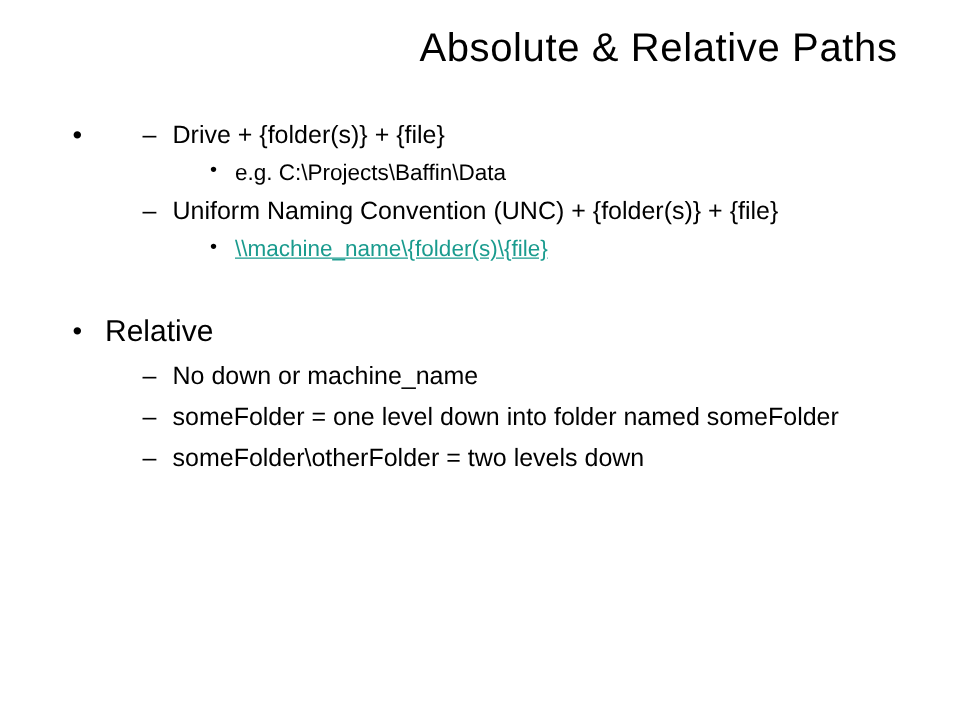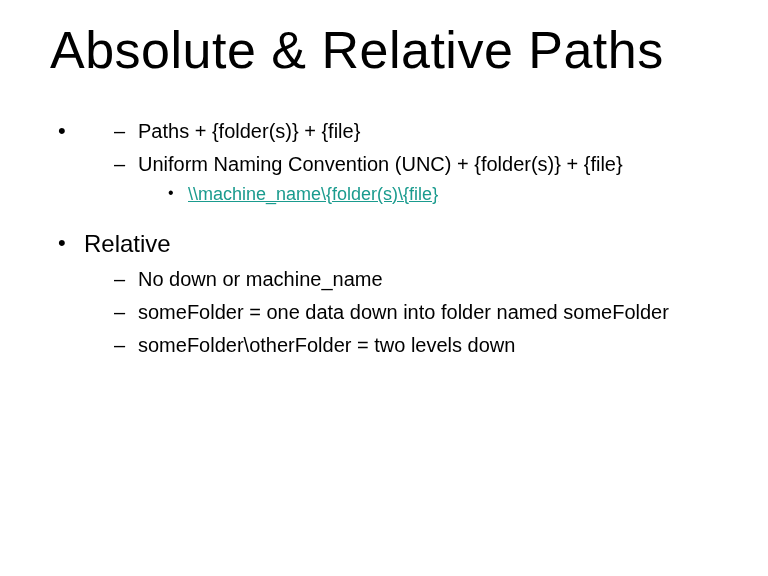--- a/index.html
+++ b/index.html
@@ -10,23 +10,23 @@
     font-family: Arial, Helvetica, sans-serif;
     color: #000000;
     overflow: hidden;
   }
   .slide {
     width: 100%;
     height: 100%;
     padding: 20px 50px 30px 50px;
   }
   .title {
-    font-size: 52px;
+    font-size: 32px;
     font-weight: 400;
-    text-align: left;
+    text-align: right;
     margin-bottom: 38px;
     letter-spacing: 0.5px;
   }
   ul { list-style: none; }
   .lvl1 > li {
     font-size: 24px;
     margin-left: 8px;
     margin-bottom: 8px;
     position: relative;
     padding-left: 26px;
@@ -67,54 +67,59 @@
     line-height: 1.35;
   }
   .lvl3 > li::before {
     content: "•";
     position: absolute;
     left: 0;
     top: 0;
     font-size: 16px;
   }
   .section-gap {
-    margin-top: 24px;
+    margin-top: 40px;
   }
   .link {
     color: #1a9b8e;
     text-decoration: underline;
   }
 </style>
 </head>
 <body>
 
 <div class="slide">
   <h1 class="title">Absolute &amp;  Relative Paths</h1>
 
   <ul class="lvl1">
 
     <li>
       <ul class="lvl2">
         <li>
-          <span>Paths + {folder(s)} + {file}</span>
+          <span>Drive + {folder(s)} + {file}</span>
+          <ul class="lvl3">
+            <li>
+              <span>e.g. C:\Projects\Baffin\Data</span>
+            </li>
+          </ul>
         </li>
         <li>
           <span>Uniform Naming Convention (UNC) + {folder(s)} + {file}</span>
           <ul class="lvl3">
             <li>
               <span class="link">\\machine_name\{folder(s)\{file}</span>
             </li>
           </ul>
         </li>
       </ul>
     </li>
 
     <li class="section-gap">
       <span>Relative</span>
       <ul class="lvl2">
         <li><span>No down or machine_name</span></li>
-        <li><span>someFolder = one data down into folder named someFolder</span></li>
+        <li><span>someFolder = one level down into folder named someFolder</span></li>
         <li><span>someFolder\otherFolder = two levels down</span></li>
       </ul>
     </li>
 
   </ul>
 </div>
 
 </body></html>

